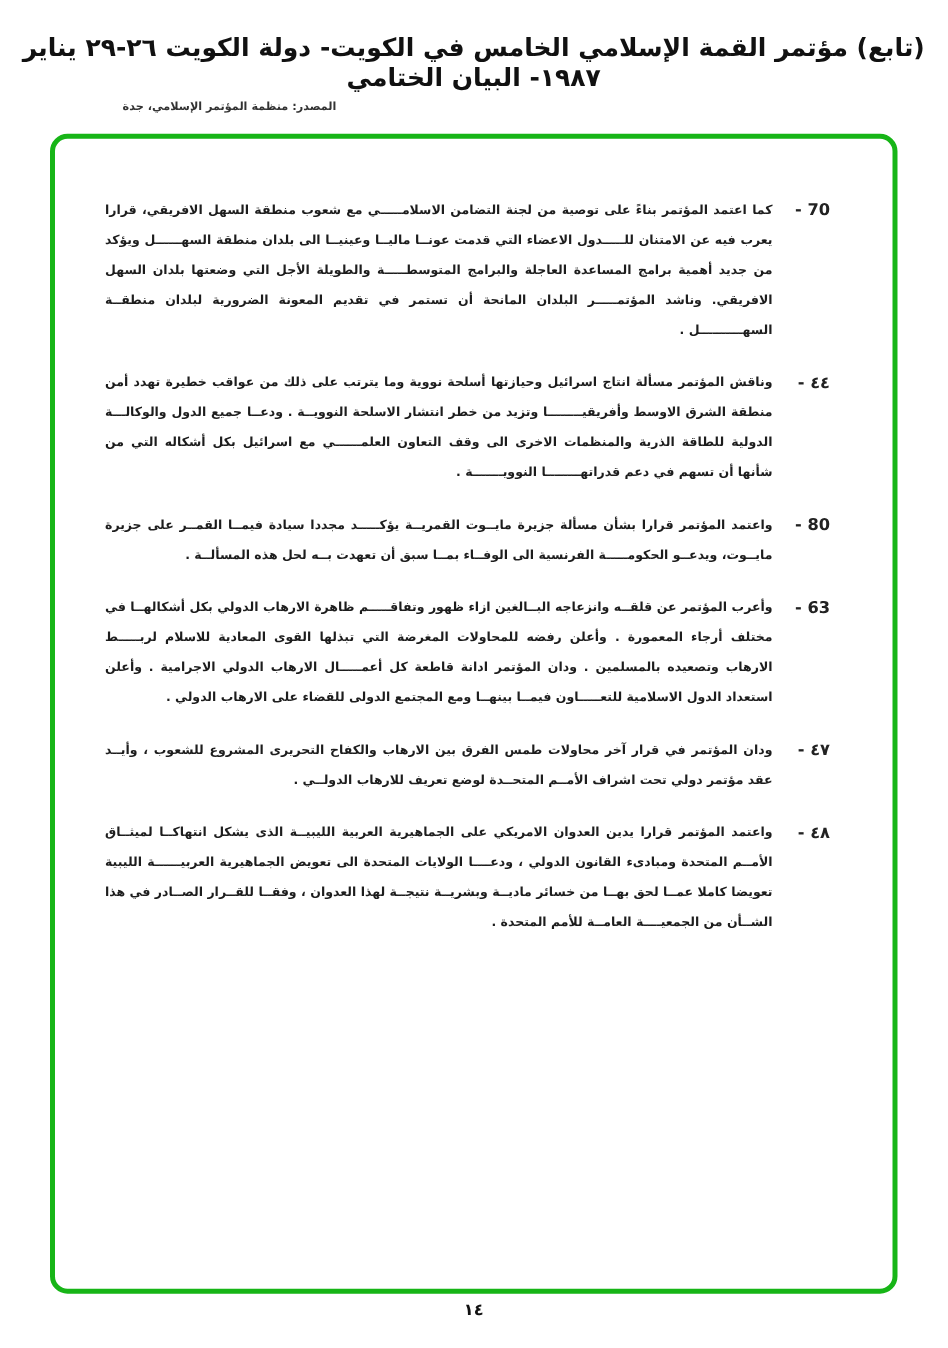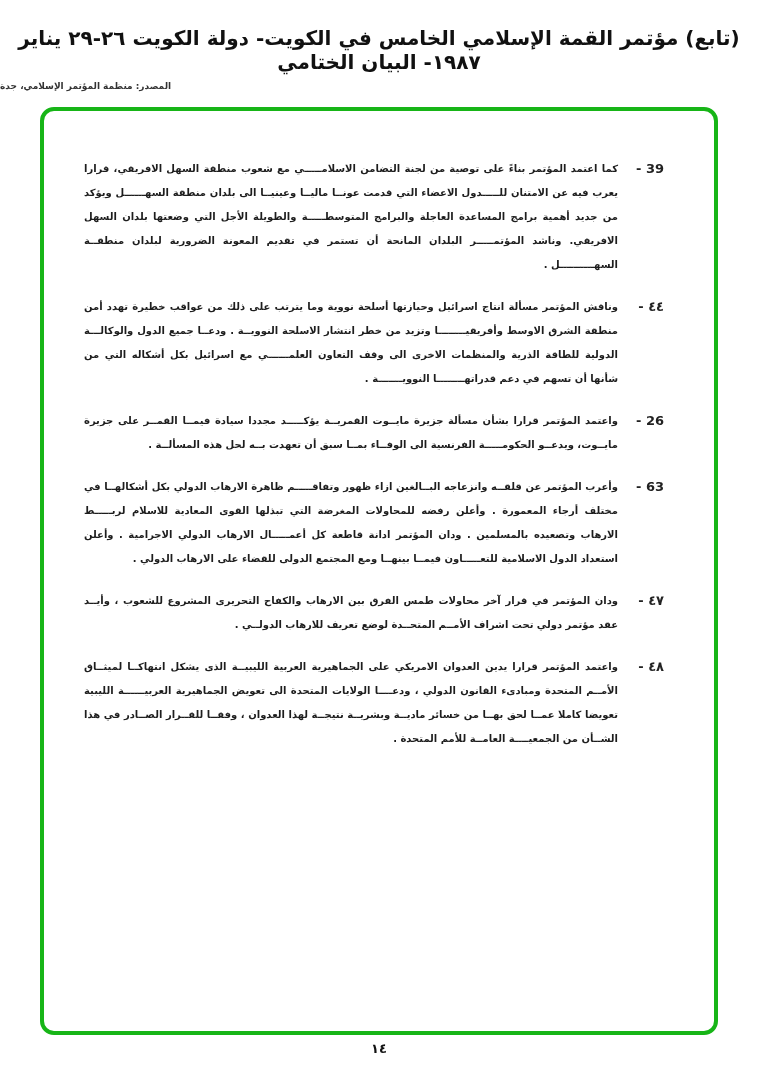--- a/index.html
+++ b/index.html
@@ -26,20 +26,21 @@
     color: #111;
     letter-spacing: 0;
   }
   .source {
     margin-top: 7px;
     font-size: 9px;
     font-weight: bold;
     color: #333;
     direction: rtl;
     text-align: left;
+    padding-left: 98px;
   }
   .content-box {
     box-sizing: border-box;
     width: 678px;
     height: 928px;
     margin: 16px auto 0 auto;
     border: 4px solid #17b517;
     border-radius: 14px;
     padding: 46px 50px 20px 40px;
     direction: rtl;
@@ -82,31 +83,31 @@
 <body>
 
 <div class="header">
   <div class="title">(تابع) مؤتمر القمة الإسلامي الخامس في الكويت- دولة الكويت ٢٦-٢٩ يناير ١٩٨٧- البيان الختامي</div>
   <div class="source">المصدر: منظمة المؤتمر الإسلامي، جدة</div>
 </div>
 
 <div class="content-box">
 
   <div class="paragraph">
-    <div class="marker">39 -</div>
+    <div class="marker">70 -</div>
     <div class="ptext">كما اعتمد المؤتمر بناءً على توصية من لجنة التضامن الاسلامـــــي مع شعوب منطقة السهل الافريقي، قرارا يعرب فيه عن الامتنان للـــــدول الاعضاء التي قدمت عونــا ماليــا وعينيــا الى بلدان منطقة السهــــــل ويؤكد من جديد أهمية برامج المساعدة العاجلة والبرامج المتوسطـــــة والطويلة الأجل التي وضعتها بلدان السهل الافريقي. وناشد المؤتمـــــر البلدان المانحة أن تستمر في تقديم المعونة الضرورية لبلدان منطقــة السهــــــــــل .</div>
   </div>
 
   <div class="paragraph">
     <div class="marker">٤٤ -</div>
     <div class="ptext">وناقش المؤتمر مسألة انتاج اسرائيل وحيازتها أسلحة نووية وما يترتب على ذلك من عواقب خطيرة تهدد أمن منطقة الشرق الاوسط وأفريقيــــــــا وتزيد من خطر انتشار الاسلحة النوويــة . ودعــا جميع الدول والوكالـــة الدولية للطاقة الذرية والمنظمات الاخرى الى وقف التعاون العلمــــــي مع اسرائيل بكل أشكاله التي من شأنها أن تسهم في دعم قدراتهــــــــا النوويـــــــة .</div>
   </div>
 
   <div class="paragraph">
-    <div class="marker">26 -</div>
+    <div class="marker">80 -</div>
     <div class="ptext">واعتمد المؤتمر قرارا بشأن مسألة جزيرة مايــوت القمريــة يؤكـــــد مجددا سيادة فيمــا القمــر على جزيرة مايــوت، ويدعــو الحكومـــــة الفرنسية الى الوفــاء بمــا سبق أن تعهدت بــه لحل هذه المسألــة .</div>
   </div>
 
   <div class="paragraph">
     <div class="marker">63 -</div>
     <div class="ptext">وأعرب المؤتمر عن قلقــه وانزعاجه البــالغين ازاء ظهور وتفاقـــــم ظاهرة الارهاب الدولي بكل أشكالهــا في مختلف أرجاء المعمورة . وأعلن رفضه للمحاولات المغرضة التي تبذلها القوى المعادية للاسلام لربـــــط الارهاب وتصعيده بالمسلمين . ودان المؤتمر ادانة قاطعة كل أعمـــــال الارهاب الدولي الاجرامية . وأعلن استعداد الدول الاسلامية للتعـــــاون فيمــا بينهــا ومع المجتمع الدولى للقضاء على الارهاب الدولي .</div>
   </div>
 
   <div class="paragraph">
     <div class="marker">٤٧ -</div>

